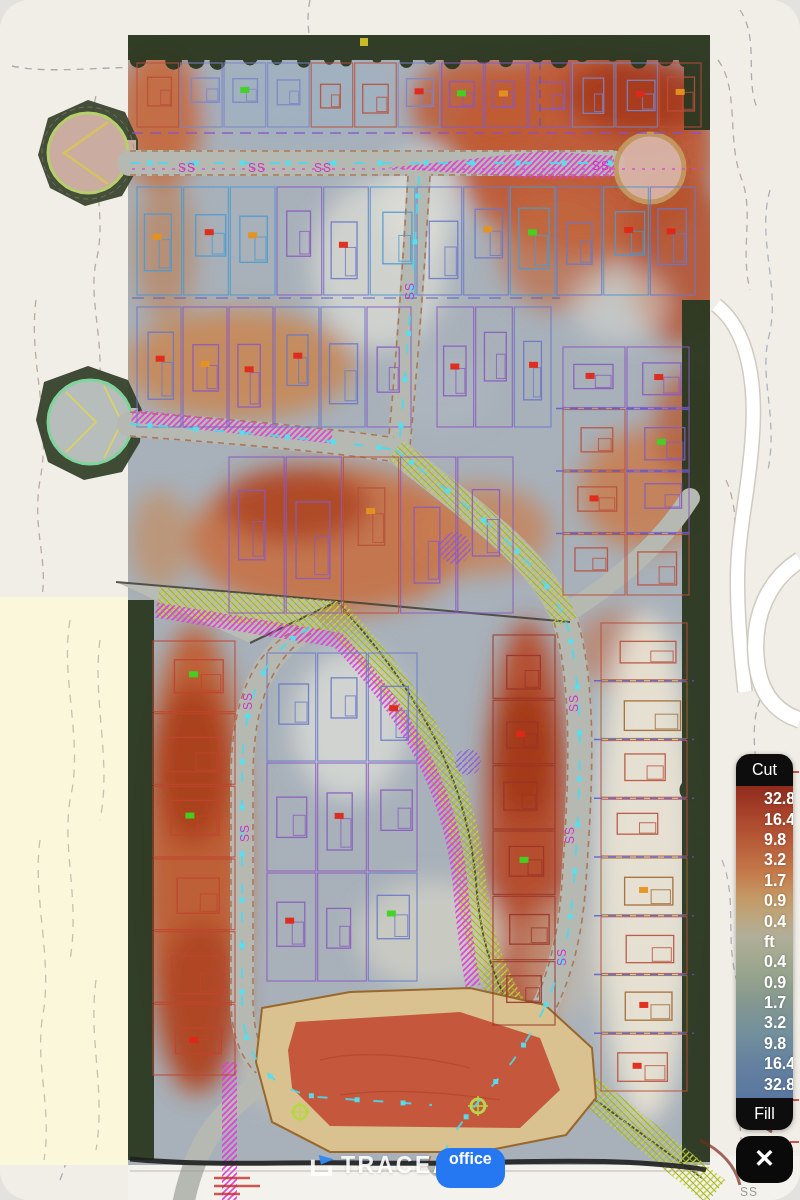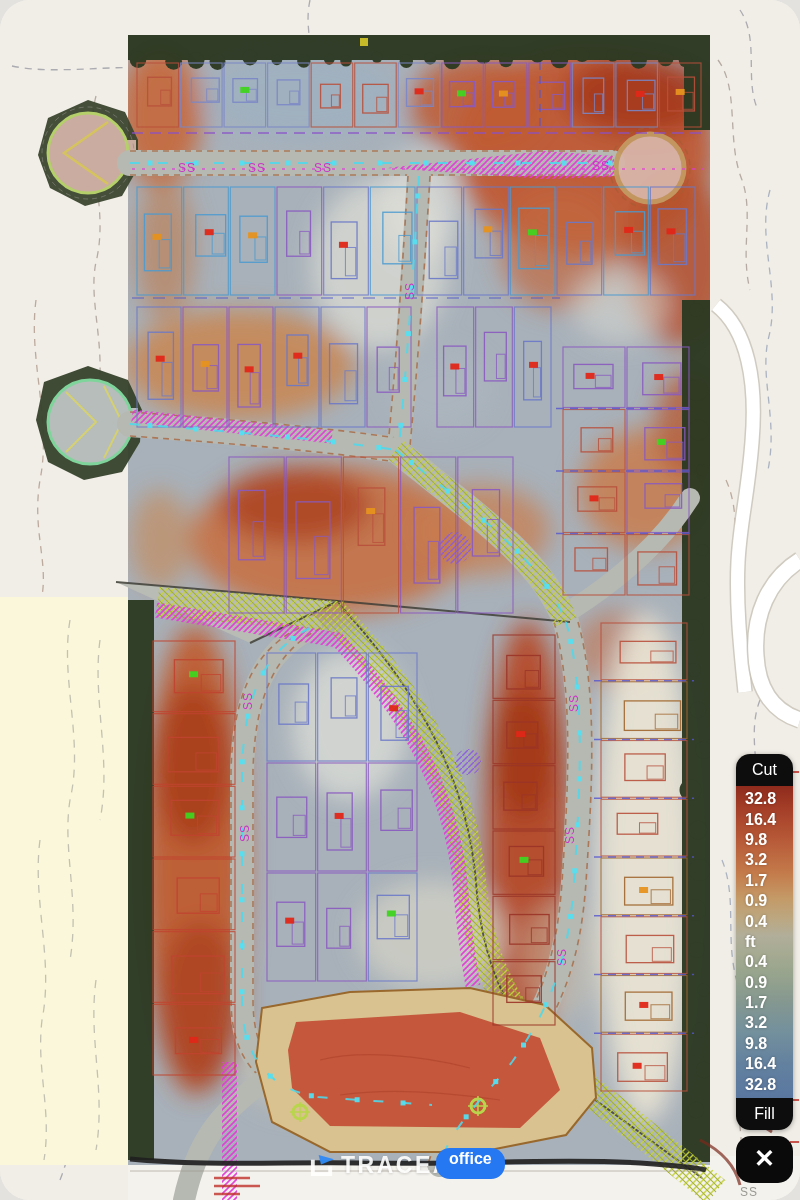--- a/index.html
+++ b/index.html
@@ -11,34 +11,34 @@
   .ss-gray{fill:#8f8f88;opacity:.9}
 
   
   .legend{position:absolute;left:736px;top:754px;width:57px;border-radius:14px;overflow:hidden;
     box-shadow:0 1px 5px rgba(0,0,0,.35);z-index:5}
   .pill{height:32px;display:flex;align-items:center;justify-content:center;
     color:#fff;font-size:16px;text-align:right;}
   .legend-bar{height:312px;display:flex;flex-direction:column;justify-content:space-around;
     padding:3px 0 3px 9px;box-sizing:border-box;}
   .lv{color:#fff;font-size:16px;font-weight:700;line-height:1;
-    text-shadow:0 0 3px rgba(0,0,0,.28);}
+    text-shadow:0 0 3px rgba(0,0,0,.28);margin-left:19px;}
 
   
   .close-btn{position:absolute;left:736px;top:1136px;width:57px;height:47px;border:none;
     border-radius:15px;background:#0a0a0a;display:flex;align-items:center;justify-content:center;
     cursor:pointer;z-index:6;padding:0}
   .close-btn span{color:#fff;font-size:25px;font-weight:700;line-height:1;transform:translateY(-1px)}
 
   
   .wm{position:absolute;left:308px;top:1152px;display:flex;align-items:center;gap:6px;z-index:4;
     opacity:.95;pointer-events:none}
   .wtext{font-weight:700;font-size:23px;color:rgba(255,255,255,.95);letter-spacing:2.5px;
     text-shadow:0 1px 3px rgba(0,0,0,.18)}
-  .badge{position:absolute;left:436px;top:1148px;padding:2px 13px 11px;border-radius:14px;
+  .badge{position:absolute;left:436px;top:1148px;padding:2px 13px 20px;border-radius:14px;
     color:#fff;font-size:16px;font-weight:700;z-index:5}
 </style>
 </head>
 <body>
 
 <div class="card">
 
   <svg id="mapsvg" width="800" height="1200" viewBox="0 0 800 1200">
     <defs>
       <pattern id="hp" width="6" height="6" patternUnits="userSpaceOnUse">

